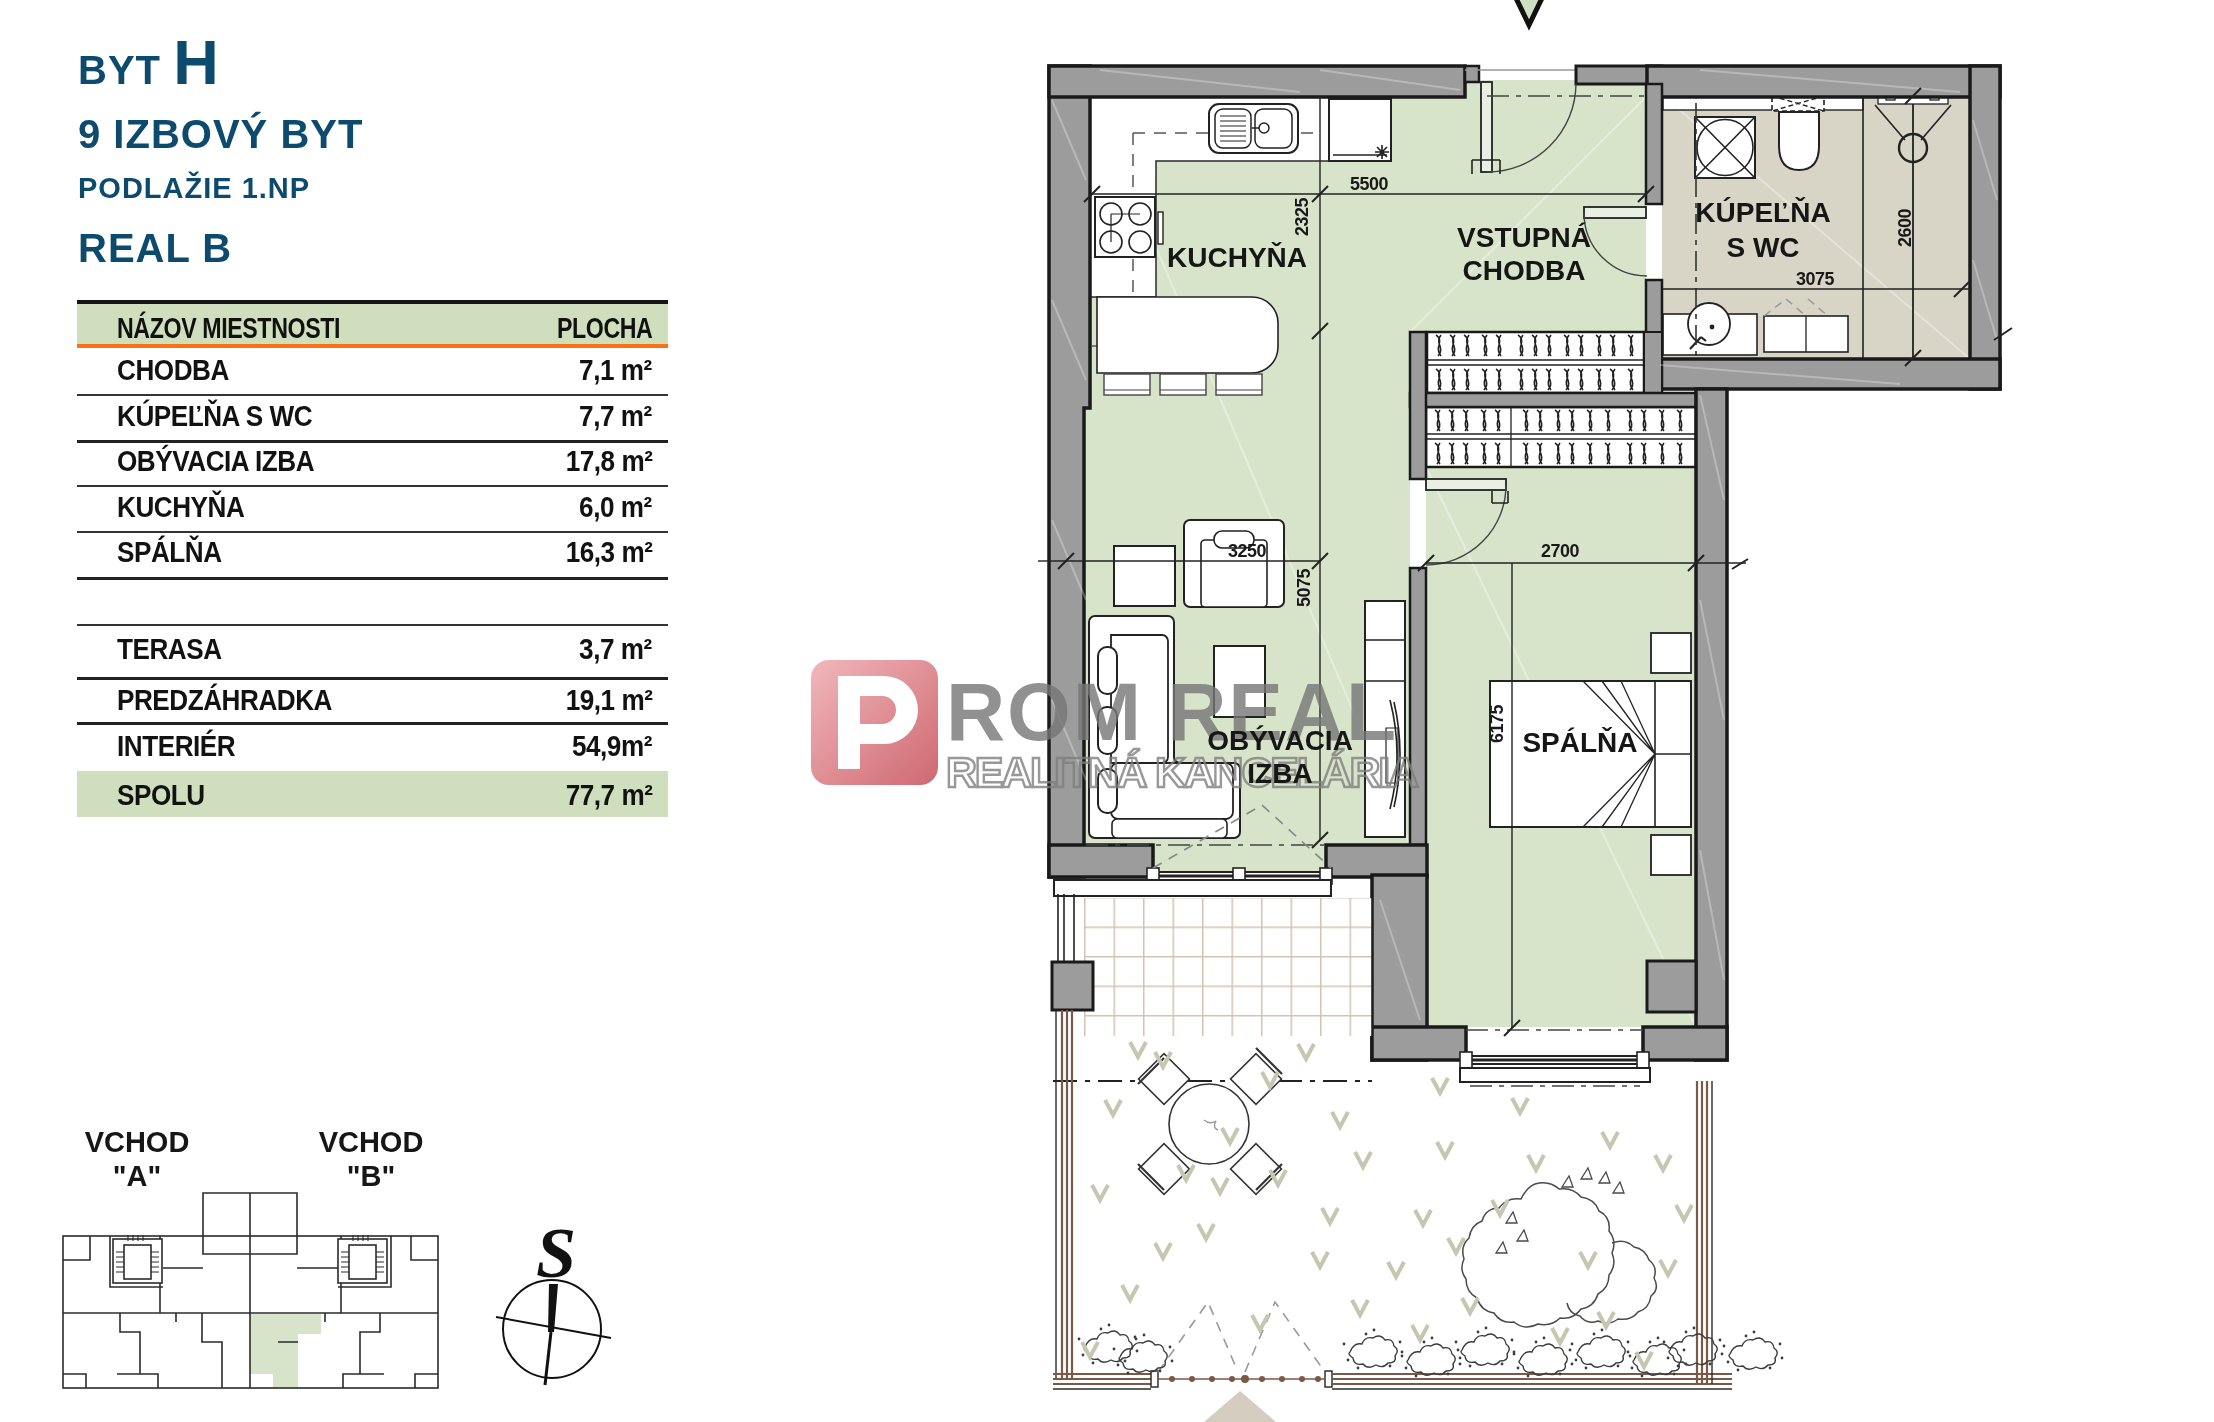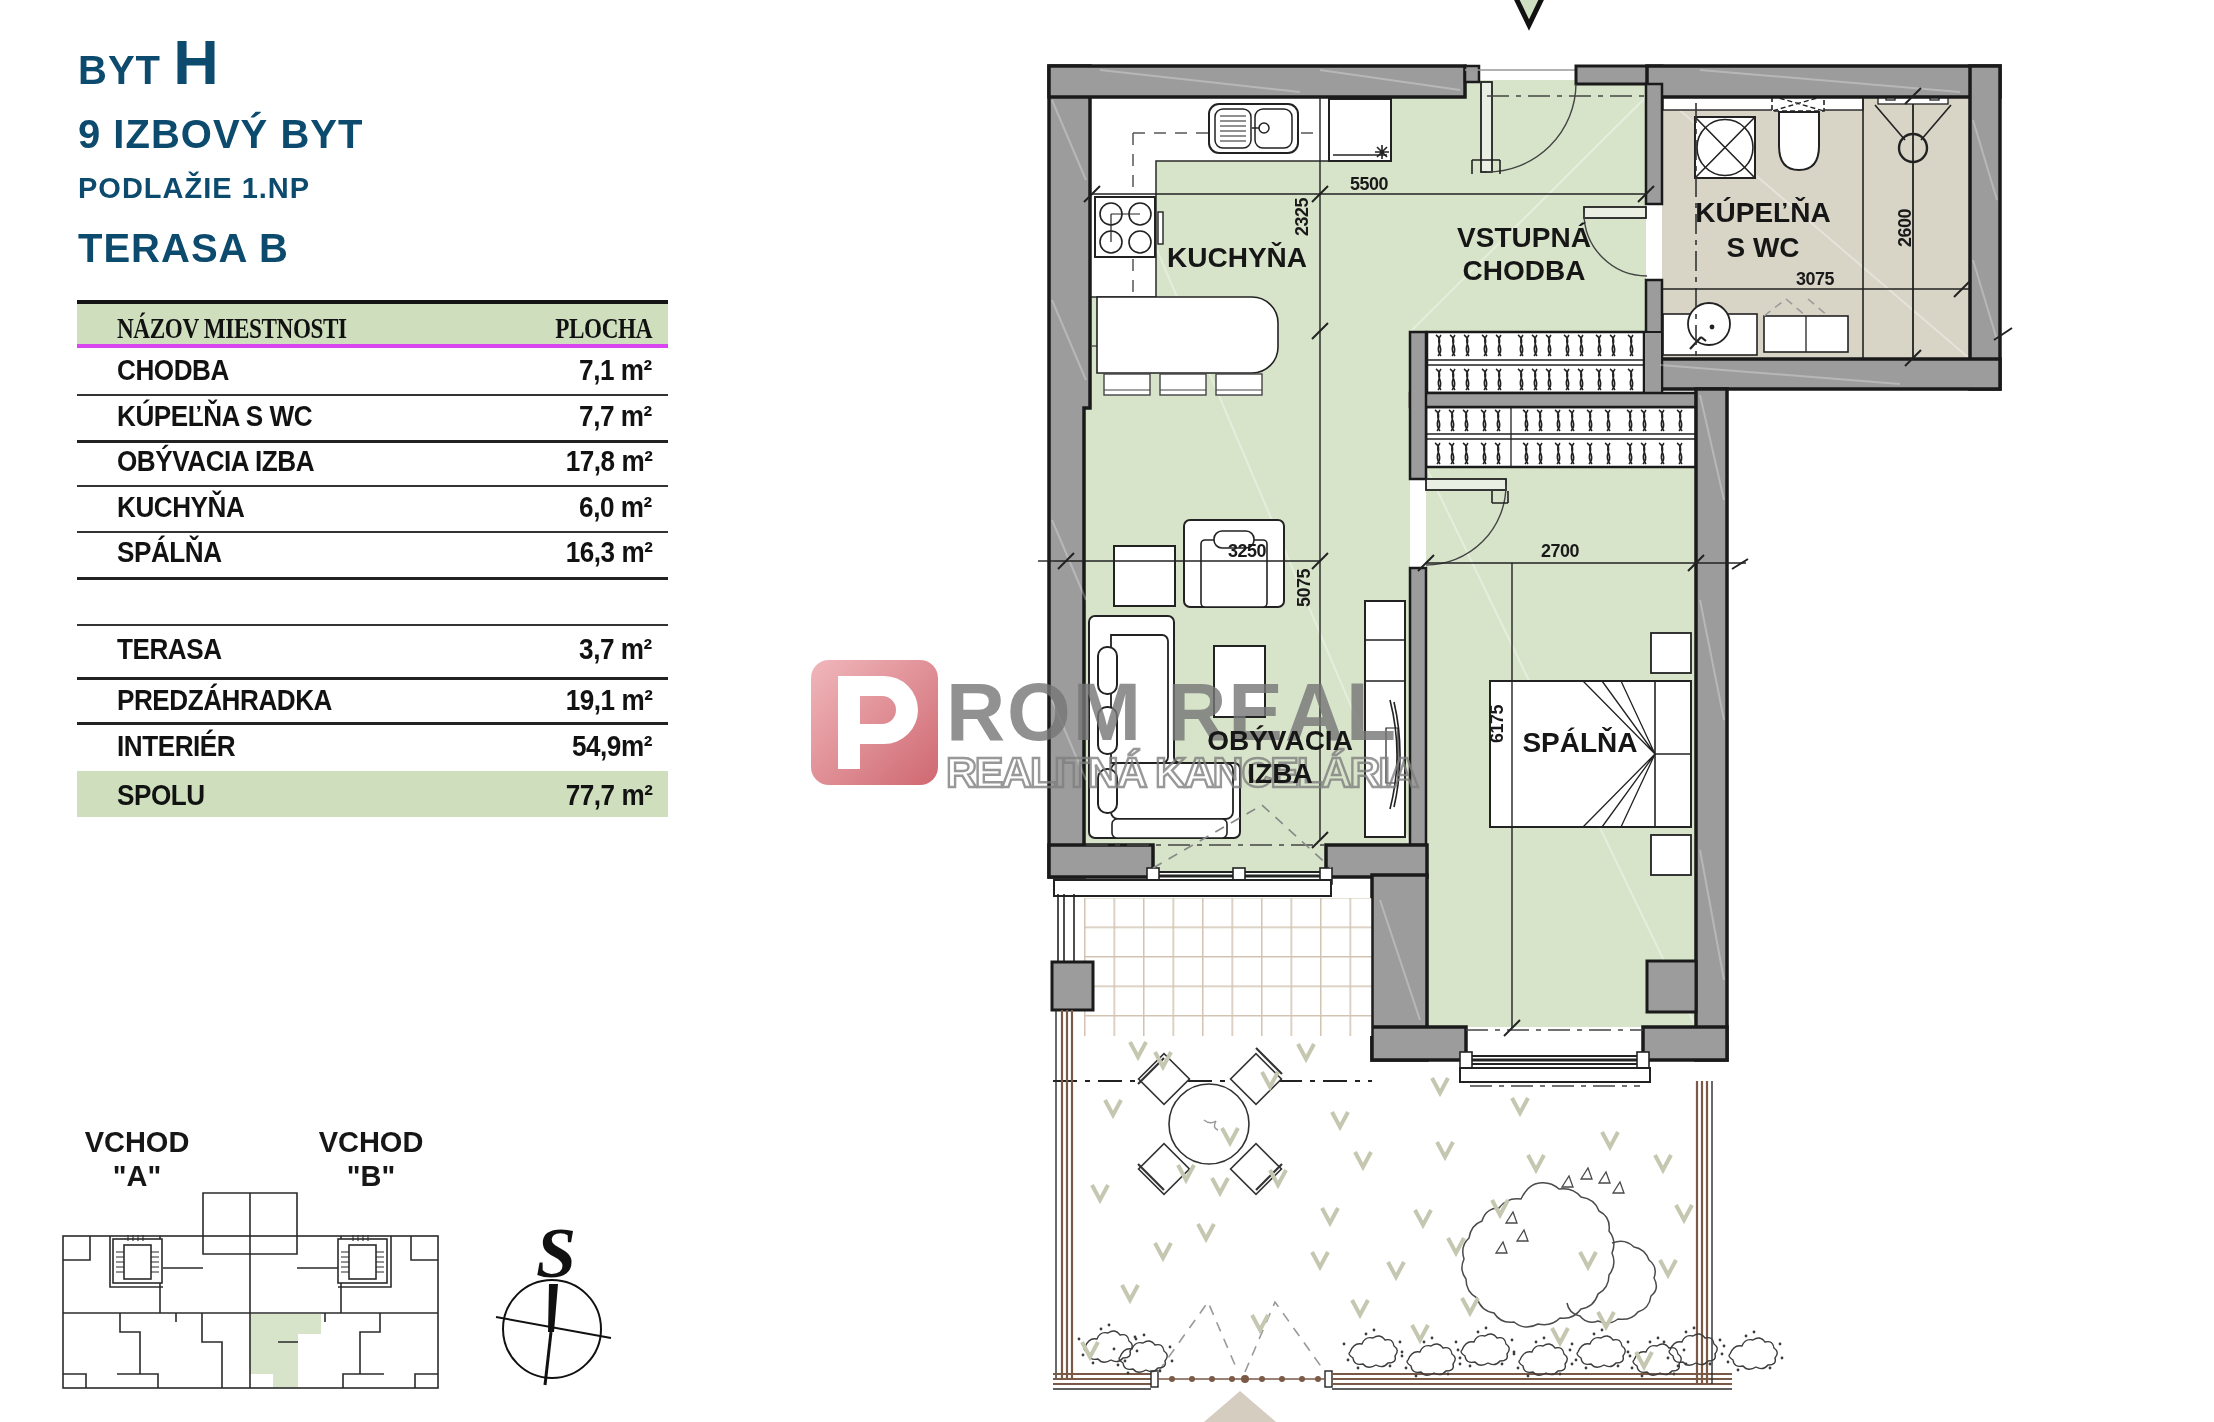--- a/index.html
+++ b/index.html
@@ -9,23 +9,23 @@
   .row{position:absolute;left:77px;width:591px;font-weight:bold;font-size:29px;color:#121212;}
   .row .nm{position:absolute;left:40px;top:0;letter-spacing:-0.5px;transform:scaleX(0.9);transform-origin:0 50%;}
   .row .vl{position:absolute;right:16px;top:0;letter-spacing:-0.5px;transform:scaleX(0.9);transform-origin:100% 50%;}
 </style>
 </head>
 <body>
 
 <div class="abs ttl" style="left:78px;top:26px;font-size:40px;">BYT <span style="font-size:63px;">H</span></div>
 <div class="abs ttl" style="left:78px;top:112px;font-size:40px;">9 IZBOVÝ BYT</div>
 <div class="abs ttl" style="left:78px;top:172px;font-size:29px;">PODLAŽIE 1.NP</div>
-<div class="abs ttl" style="left:78px;top:226px;font-size:40px;">TERASA B</div>
-
-<div class="abs" style="left:77px;top:300px;width:591px;height:48px;background:#cfdfbd;border-top:4px solid #151515;border-bottom:4px solid #d946ef;box-sizing:border-box;font-family:Liberation Serif, serif;">
+<div class="abs ttl" style="left:78px;top:226px;font-size:40px;">REAL B</div>
+
+<div class="abs" style="left:77px;top:300px;width:591px;height:48px;background:#cfdfbd;border-top:4px solid #151515;border-bottom:4px solid #f97316;box-sizing:border-box;">
   <div class="abs" style="left:40px;top:8px;font-weight:bold;font-size:29px;letter-spacing:-0.5px;transform:scaleX(0.8);transform-origin:0 0;">NÁZOV MIESTNOSTI</div>
   <div class="abs" style="right:16px;top:8px;font-weight:bold;font-size:29px;letter-spacing:-0.5px;transform:scaleX(0.8);transform-origin:100% 0;">PLOCHA</div>
 </div>
 
 <div class="row" style="top:354px;">
     <span class="nm">CHODBA</span>
     <span class="vl">7,1 m²</span>
   </div>
 <div class="abs" style="left:77px;top:394px;width:591px;border-top:2px solid #333;"></div>
 

